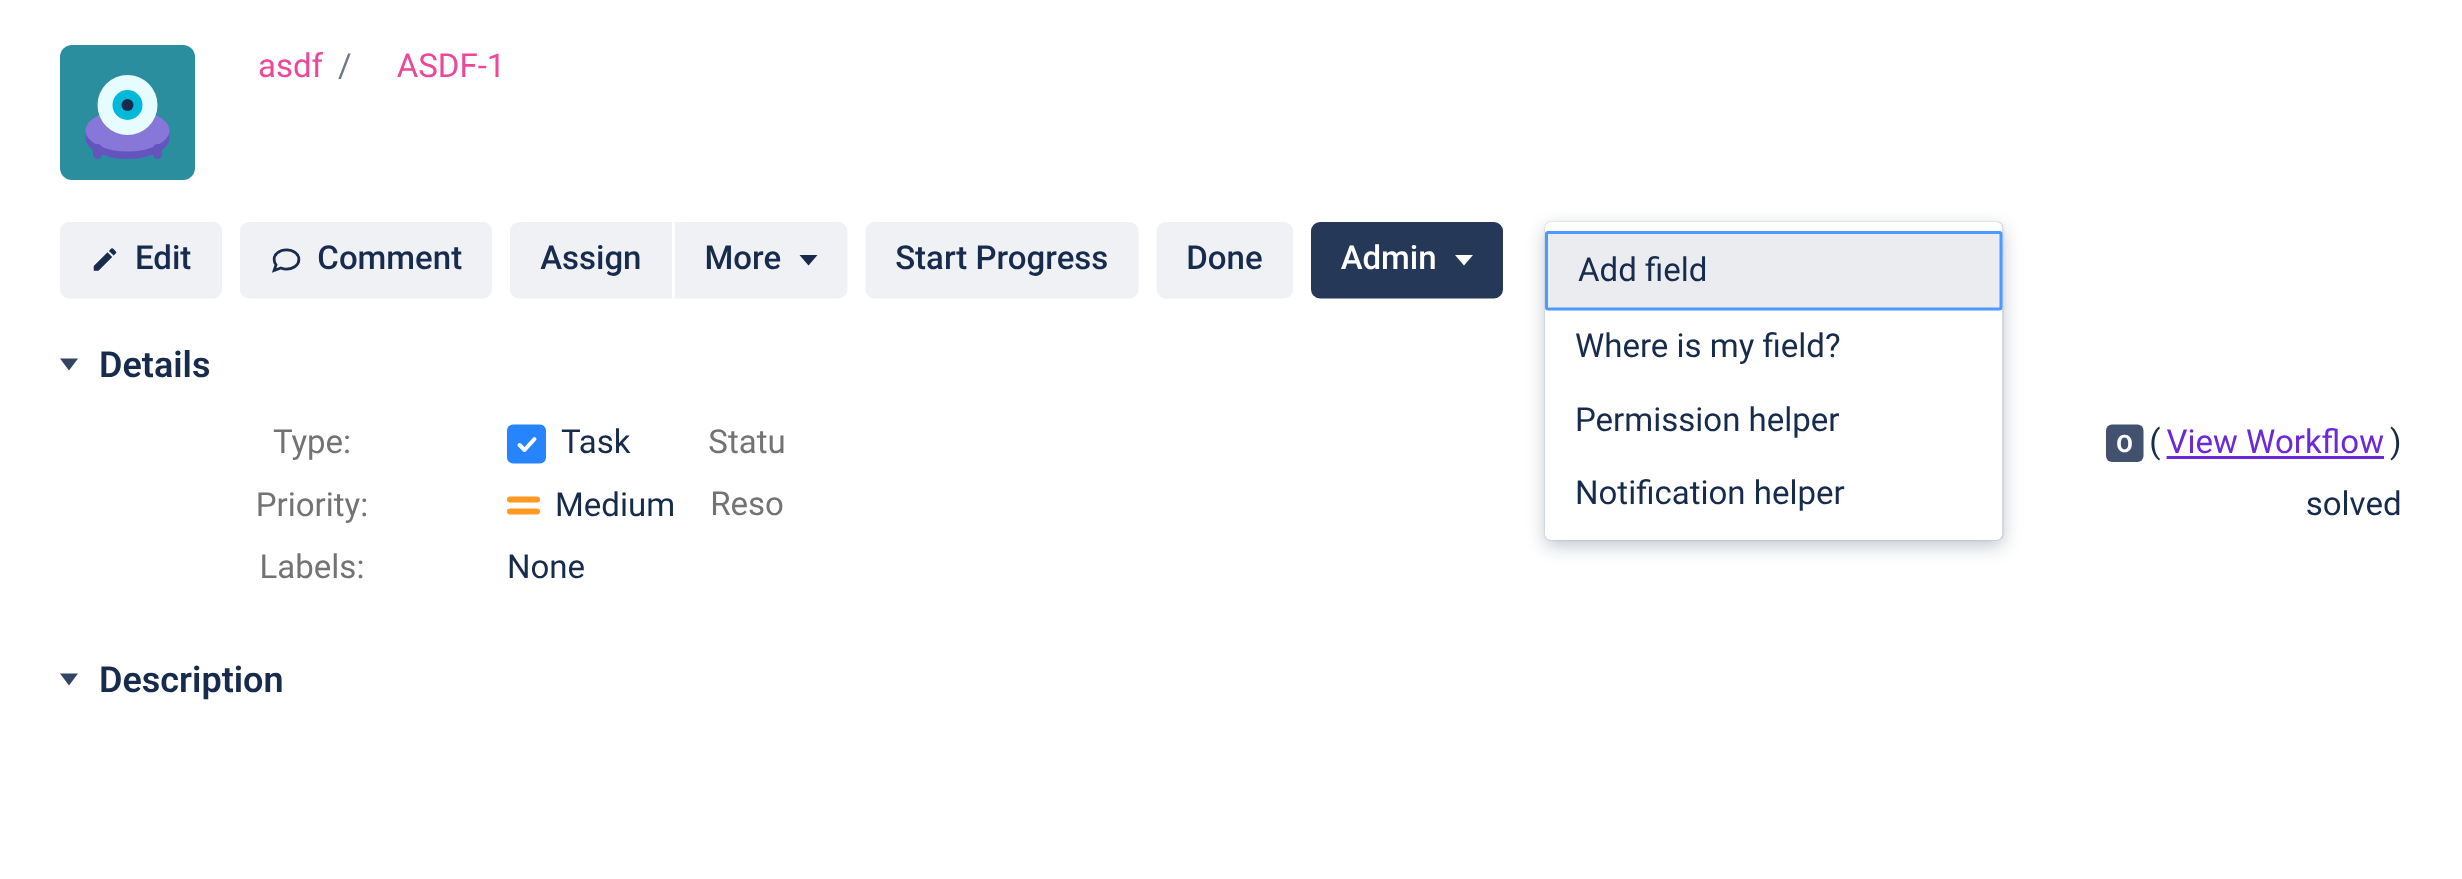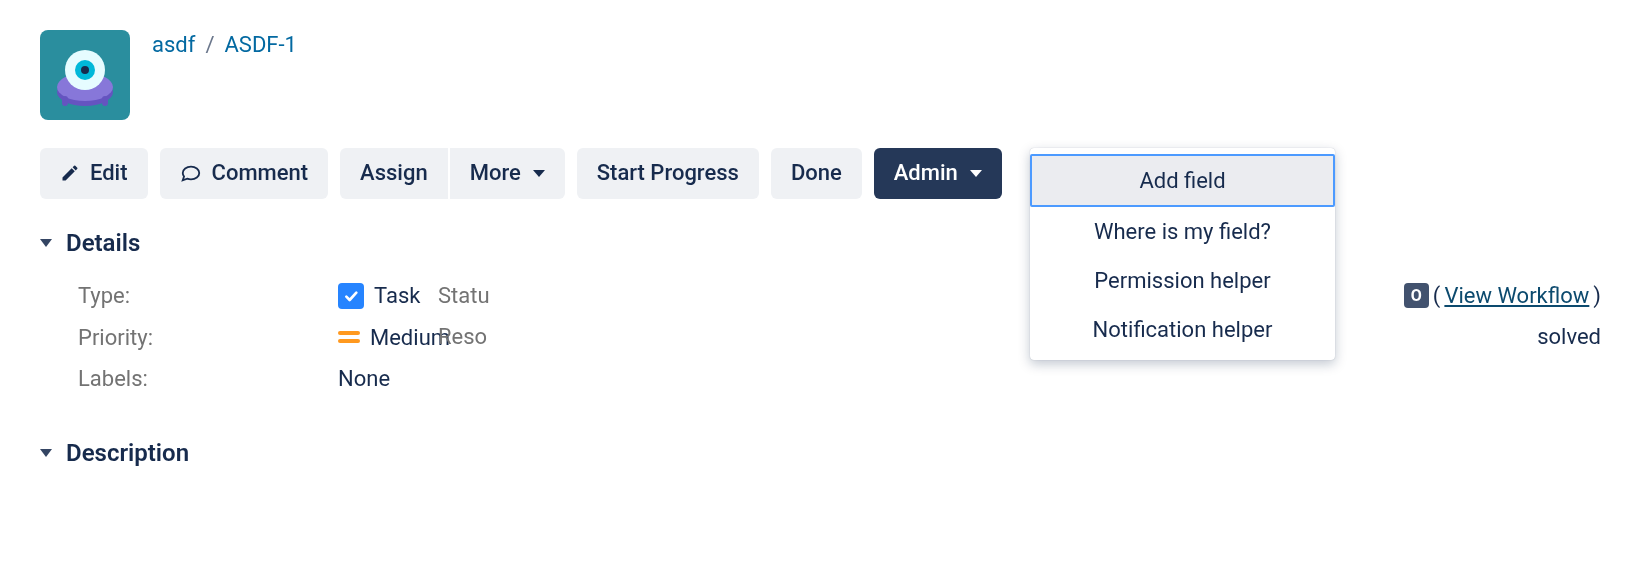--- a/index.html
+++ b/index.html
@@ -27,21 +27,21 @@
     justify-content: center;
     flex-shrink: 0;
   }
   .breadcrumb {
     display: flex;
     align-items: center;
     gap: 10px;
     font-size: 22px;
     margin-top: 2px;
   }
-  .breadcrumb a { color: #0369a1; text-decoration: none; }
+  .breadcrumb a { color: #ec4899; text-decoration: none; margin-left: 20px; }
   .breadcrumb-sep { color: #6B778C; }
   .issue-title {
     font-size: 40px;
     font-weight: 600;
     color: #172B4D;
     margin: 6px 0 0 0;
     line-height: 1.2;
   }
   .toolbar {
     display: flex;
@@ -133,49 +133,48 @@
     height: 4px; background: #FF991F; border-radius: 2px;
   }
   .status-pill-frag {
     background: #42526E;
     color: #fff;
     border-radius: 4px;
     font-size: 16px;
     font-weight: 700;
     padding: 3px 7px;
   }
-  .link { color: #0c4a6e; }
+  .link { color: #6d28d9; }
   .dropdown {
     position: absolute;
     top: 0;
     left: 990px;
     width: 305px;
     background: #fff;
     border-radius: 4px;
     box-shadow: 0 4px 12px rgba(9,30,66,0.25), 0 0 1px rgba(9,30,66,0.3);
     padding: 6px 0;
     z-index: 10;
   }
   .dropdown-item {
-    padding: 12px 3px;
+    padding: 12px 20px;
     font-size: 22px;
     color: #172B4D;
     cursor: pointer;
-    text-align: center;
   }
   .dropdown-item.highlight {
     background: #EBECF0;
     border: 2px solid #4C9AFF;
     border-radius: 2px;
     margin: 0;
   }
   .toolbar-wrap { position: relative; }
   .right-col .field-label { width: 120px; }
   .workflow-wrap { display: flex; align-items: center; gap: 4px; }
-  .section-block { margin-bottom: 40px; }
+  .section-block { margin-bottom: 40px; text-align: center; }
   .icon-pencil, .icon-comment { display:inline-flex; }
 </style>
 </head>
 <body>
 
 <div class="header">
   <div class="project-avatar">
     <svg width="70" height="70" viewBox="0 0 70 70">
       <ellipse cx="35" cy="52" rx="28" ry="14" fill="#6554C0"></ellipse>
       <ellipse cx="35" cy="47" rx="28" ry="14" fill="#8777D9"></ellipse>

